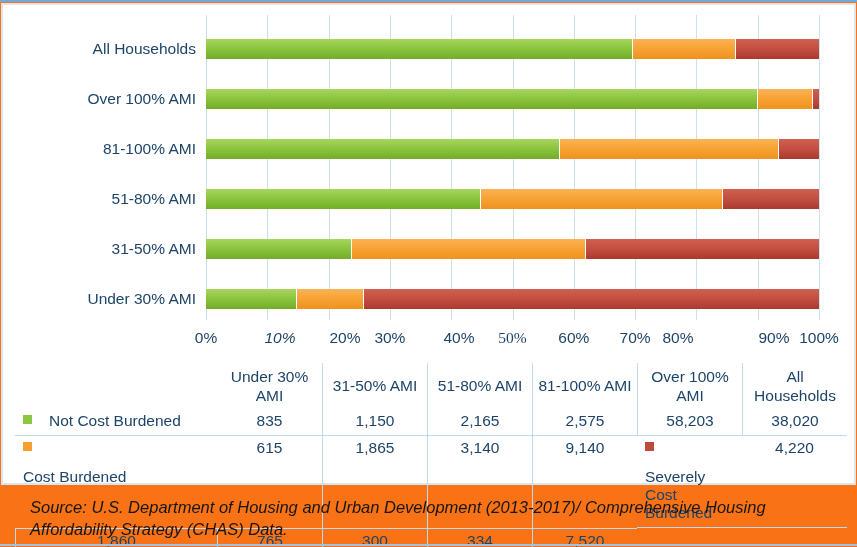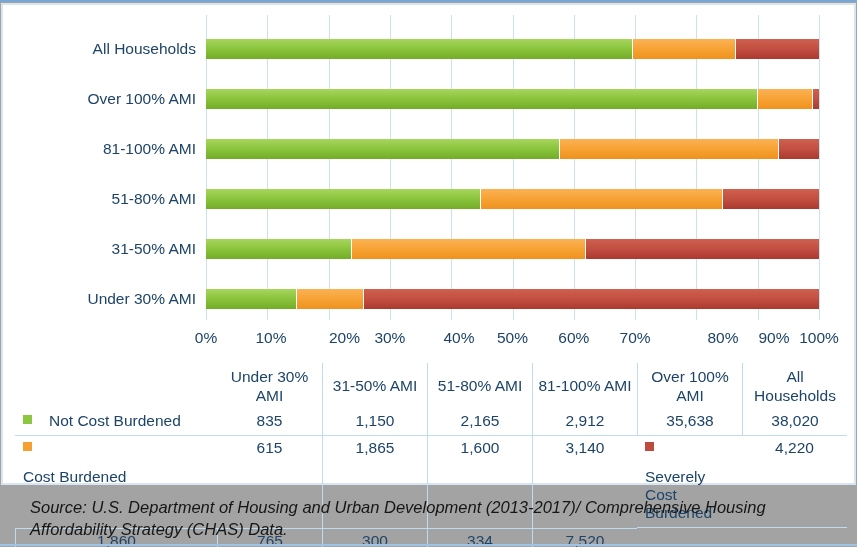--- a/index.html
+++ b/index.html
@@ -1,19 +1,19 @@
 <!DOCTYPE html>
 <html><head>
 <meta charset="utf-8">
 <style>
   html,body{margin:0;padding:0;background:#fff;}
   .page{
     position:relative;
     width:857px;height:547px;
-    background:#a3a3a3;
+    background:#f97316;
     font-family:"Liberation Sans", sans-serif;
     color:#1D4468;
     overflow:hidden;
   }
   .top-rule{position:absolute;top:0;left:0;width:857px;height:2px;background:#79A7D4;}
   .bottom-rule{position:absolute;top:544px;left:0;width:857px;height:2px;background:#9DC3E6;}
 
   .chart-box{
     position:absolute;top:3px;left:1px;width:851px;height:478px;
     border:2px solid #D8E6F4;background:#fff;
@@ -111,57 +111,57 @@
           <div class="seg seg-2" style="width: 38.154%;"></div>
         </div>
         <div class="bar" style="top: 274px;">
           <div class="seg seg-0" style="width: 14.727%;"></div>
           <div class="seg seg-1" style="width: 10.847%;"></div>
           <div class="seg seg-2" style="width: 74.427%;"></div>
         </div>
       </div>
     <div class="x-axis">
         <div class="x-tick" style="left: -35px;">0%</div>
-        <div class="x-tick" style="left: 30px;">10%</div>
-        <div class="x-tick" style="left: 84px; text-align: right;">20%</div>
+        <div class="x-tick" style="left: 39px; font-style: italic;">10%</div>
+        <div class="x-tick" style="left: 104px;">20%</div>
         <div class="x-tick" style="left: 148.9px;">30%</div>
         <div class="x-tick" style="left: 218px;">40%</div>
-        <div class="x-tick" style="left: 271.5px;">50%</div>
+        <div class="x-tick" style="left: 271.5px; font-family: Liberation Serif, serif;">50%</div>
         <div class="x-tick" style="left: 332.8px;">60%</div>
         <div class="x-tick" style="left: 394.1px;">70%</div>
-        <div class="x-tick" style="left: 482px;">80%</div>
+        <div class="x-tick" style="left: 437px;">80%</div>
         <div class="x-tick" style="left: 533px;">90%</div>
         <div class="x-tick" style="left: 578px;">100%</div>
       </div>
     <div class="data-table">
         <div class="t-cell hdr"></div>
         <div class="t-cell hdr">Under 30% AMI</div>
         <div class="t-cell hdr vsep">31-50% AMI</div>
         <div class="t-cell hdr vsep">51-80% AMI</div>
         <div class="t-cell hdr vsep">81-100% AMI</div>
         <div class="t-cell hdr vsep">Over 100% AMI</div>
         <div class="t-cell hdr vsep">All Households</div>
         <div class="t-cell rowlab">
           <span class="swatch" style="background: rgb(141, 198, 63);"></span>
           <span>Not Cost Burdened</span>
         </div>
         <div class="t-cell val">835</div>
         <div class="t-cell val vsep">1,150</div>
         <div class="t-cell val vsep">2,165</div>
-        <div class="t-cell val vsep">2,912</div>
-        <div class="t-cell val vsep">35,638</div>
+        <div class="t-cell val vsep">2,575</div>
+        <div class="t-cell val vsep">58,203</div>
         <div class="t-cell val vsep">38,020</div>
         <div class="t-cell rowlab hsep">
           <span class="swatch" style="background: rgb(245, 160, 49);"></span>
           <span>Cost Burdened</span>
         </div>
         <div class="t-cell val hsep">615</div>
         <div class="t-cell val vsep hsep">1,865</div>
-        <div class="t-cell val vsep hsep">1,600</div>
         <div class="t-cell val vsep hsep">3,140</div>
+        <div class="t-cell val vsep hsep">9,140</div>
         <div class="t-cell rowlab hsep tbl-bottom">
           <span class="swatch" style="background: rgb(190, 75, 61);"></span>
           <span>Severely Cost Burdened</span>
         </div>
         <div class="t-cell val hsep tbl-bottom">4,220</div>
         <div class="t-cell val vsep hsep tbl-bottom">1,860</div>
         <div class="t-cell val vsep hsep tbl-bottom">765</div>
         <div class="t-cell val vsep hsep tbl-bottom">300</div>
         <div class="t-cell val vsep hsep tbl-bottom">334</div>
         <div class="t-cell val vsep hsep tbl-bottom">7,520</div>

